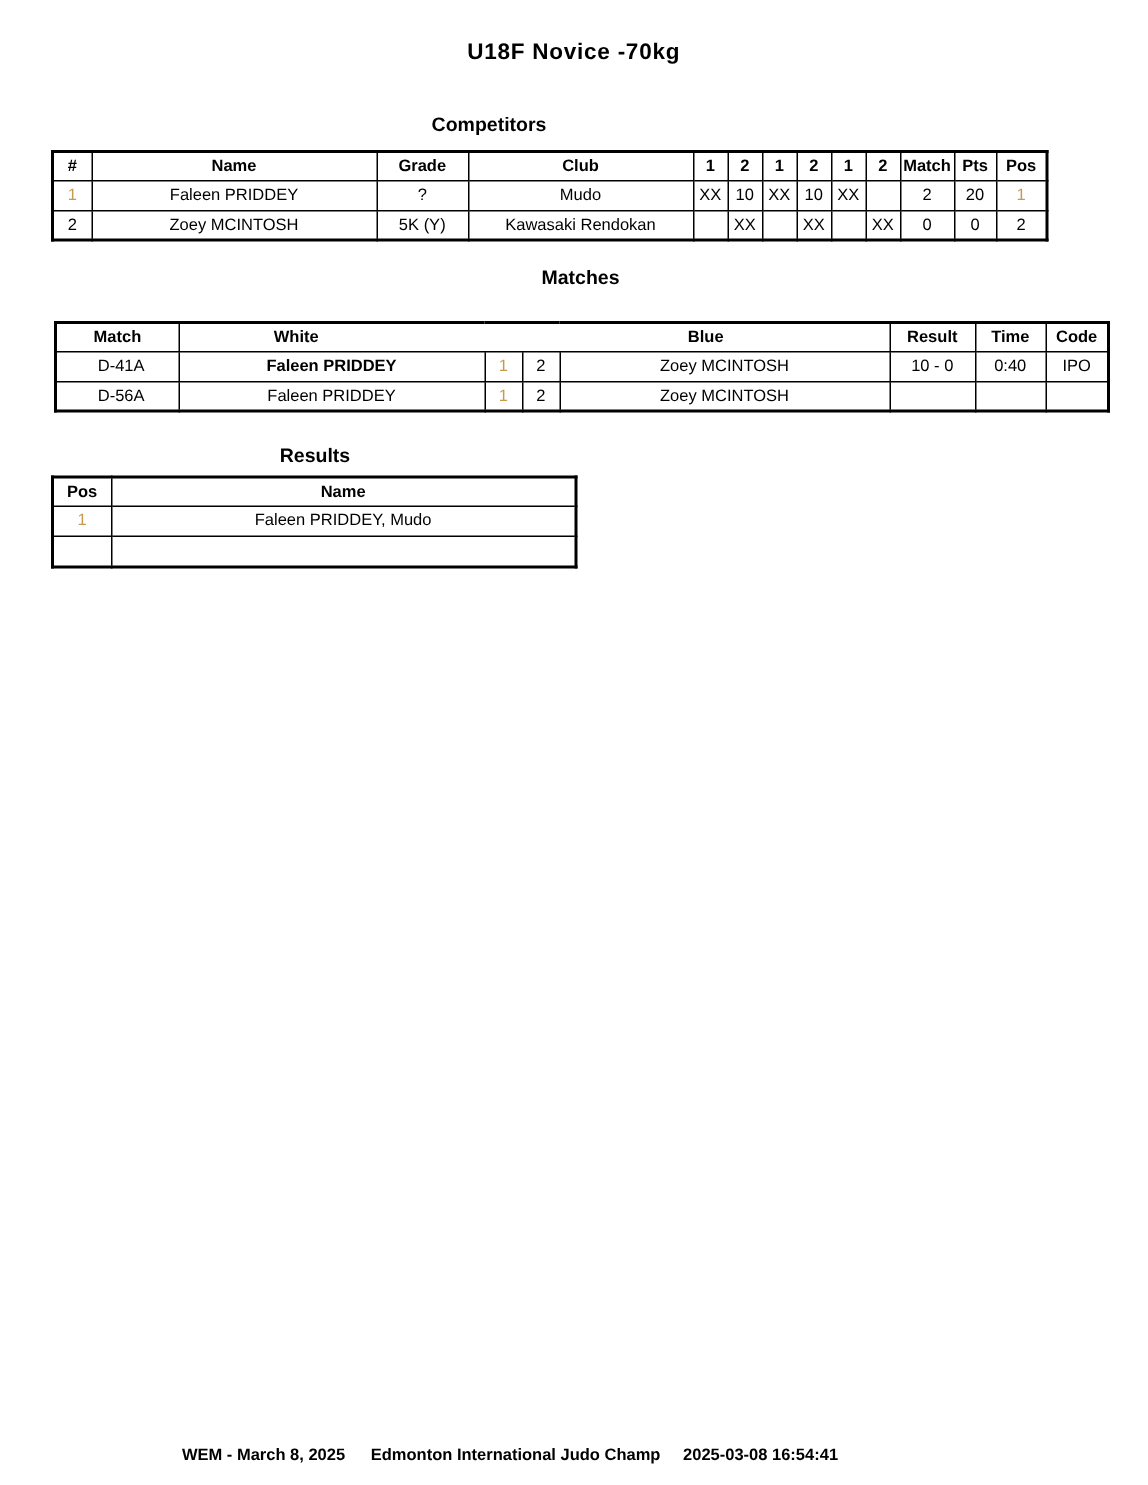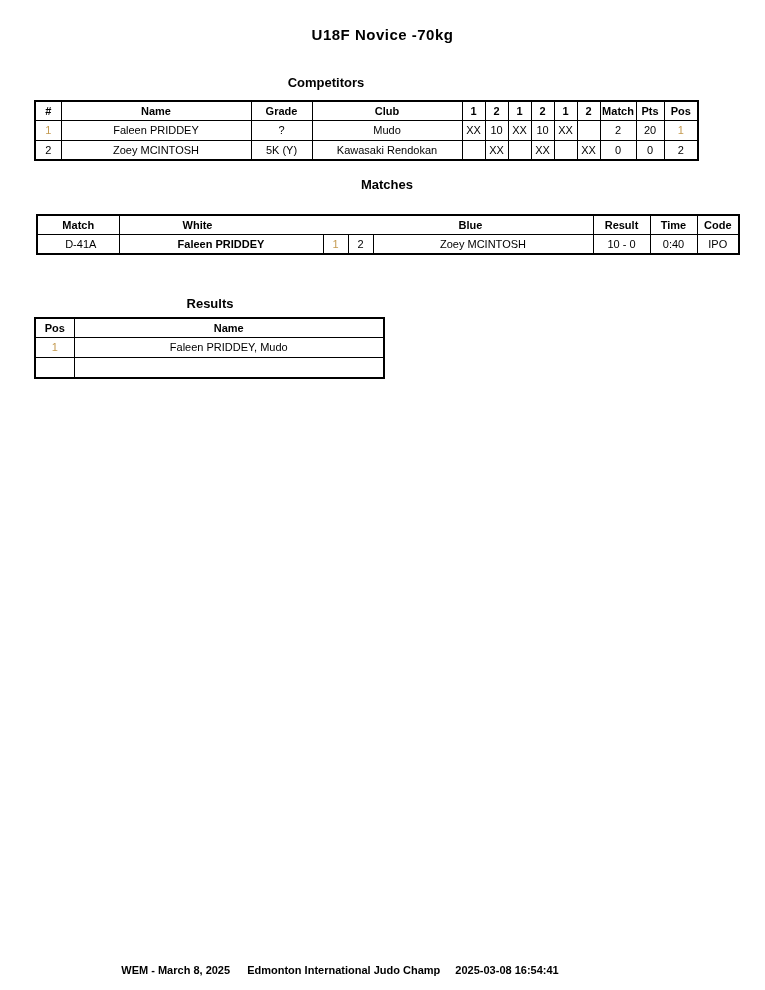--- a/index.html
+++ b/index.html
@@ -164,20 +164,30 @@
     <tr>
       <td class="left" style="padding-left:5px">D-41A</td>
       <td class="left bold">Faleen PRIDDEY</td>
       <td class="gold">1</td>
       <td>2</td>
       <td class="left">Zoey MCINTOSH</td>
       <td>10 - 0</td>
       <td>0:40</td>
       <td>IPO</td>
     </tr>
+    <tr>
+      <td class="left" style="padding-left:5px">D-56A</td>
+      <td class="left">Faleen PRIDDEY</td>
+      <td class="gold">1</td>
+      <td>2</td>
+      <td class="left">Zoey MCINTOSH</td>
+      <td></td>
+      <td></td>
+      <td></td>
+    </tr>
   </tbody>
 </table>
 
 <div class="section-heading" id="results-heading">Results</div>
 
 <table class="tbl" id="results-table">
   <colgroup>
     <col style="width:39px">
       <col style="width:310px">
   </colgroup>

